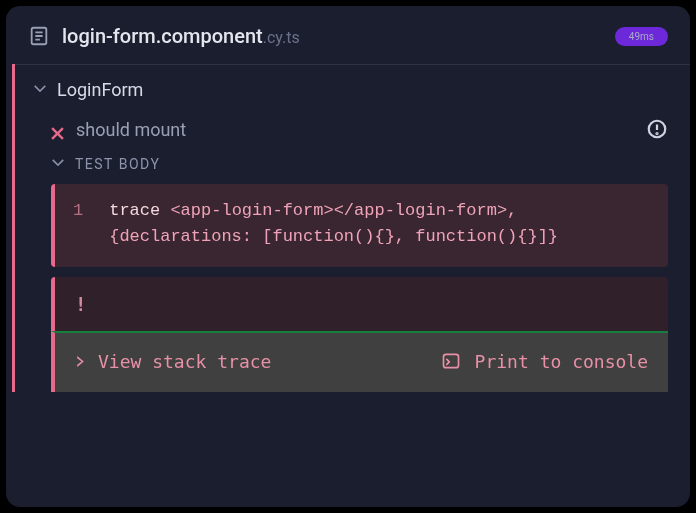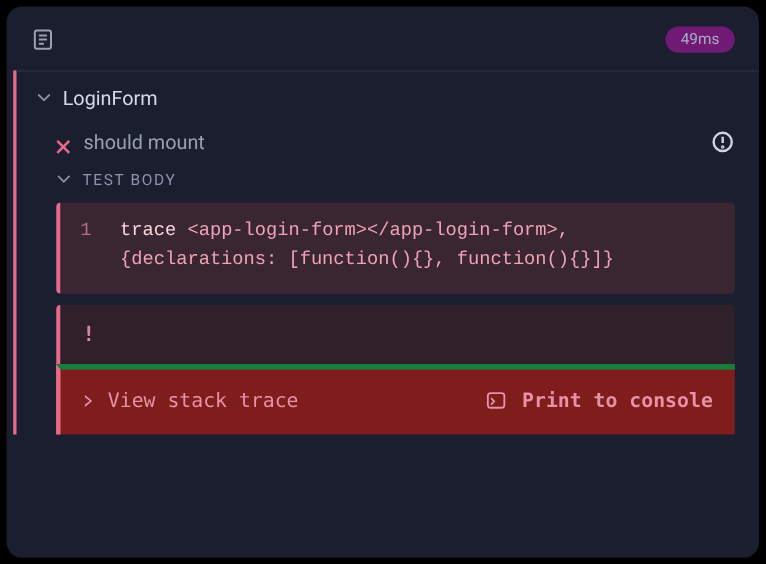--- a/index.html
+++ b/index.html
@@ -34,23 +34,23 @@
   .filename {
     color: #e4e6ed;
     font-size: 20px;
     font-weight: 500;
   }
   .file-ext {
     color: #6b7189;
   }
   .spacer { flex: 1; }
   .badge {
-    background: #701a75;
+    background: #6d28d9;
     color: #a6adc4;
-    font-size: 14px;
+    font-size: 10px;
     padding: 4px 14px;
     border-radius: 14px;
   }
   .left-rail {
     border-left: 3px solid #e86a8a;
     margin-left: 6px;
   }
   .divider {
     border: none;
     border-top: 1px solid #2e3348;
@@ -132,53 +132,55 @@
     border-left: 4px solid #e86a8a;
     padding: 18px 20px 20px 20px;
     font-family: "SFMono-Regular", Consolas, monospace;
     font-size: 17px;
     line-height: 1.55;
     color: #e46a88;
     white-space: pre-wrap;
   }
   .error-actions {
     margin: 0 22px 0 36px;
-    background: #7f1d1d;
-    border-left: 4px solid #e86a8a;
-    border-top: 5px solid #15803d;
+    background: #404040;
+    border-left: 4px solid #e86a8a;
+    border-top: 2px solid #15803d;
     padding: 18px 20px 20px 20px;
     font-family: "SFMono-Regular", Consolas, monospace;
     font-size: 18px;
     color: #e890a6;
     display: flex;
     align-items: center;
     gap: 12px;
   }
   .action-right {
     margin-left: auto;
     display: flex;
     align-items: center;
     gap: 14px;
-    font-weight: bold;
   }
   .console-icon { width: 20px; height: 20px; color: #e890a6; }
   .chev-right { width: 11px; height: 11px; color: #e890a6; }
 </style>
 </head>
 <body>
 
 <div class="panel">
 
   <div class="header">
     <svg class="file-icon" viewBox="0 0 24 24" fill="none" stroke="currentColor" stroke-width="2">
       <rect x="4" y="3" width="16" height="18" rx="2"></rect>
       <line x1="8" y1="8" x2="16" y2="8"></line>
       <line x1="8" y1="12" x2="16" y2="12"></line>
       <line x1="8" y1="16" x2="13" y2="16"></line>
     </svg>
+    <span>
+      <span class="filename">login-form.component</span><span class="file-ext">.cy.ts</span>
+    </span>
     <div class="spacer"></div>
     <span class="badge">49ms</span>
   </div>
 
   <div class="left-rail">
     <hr class="divider">
 
     <div class="suite-row">
       <svg class="chevron" viewBox="0 0 12 12" fill="currentColor">
         <path d="M1 3 L6 8 L11 3 L10 2 L6 6 L2 2 Z"></path>

